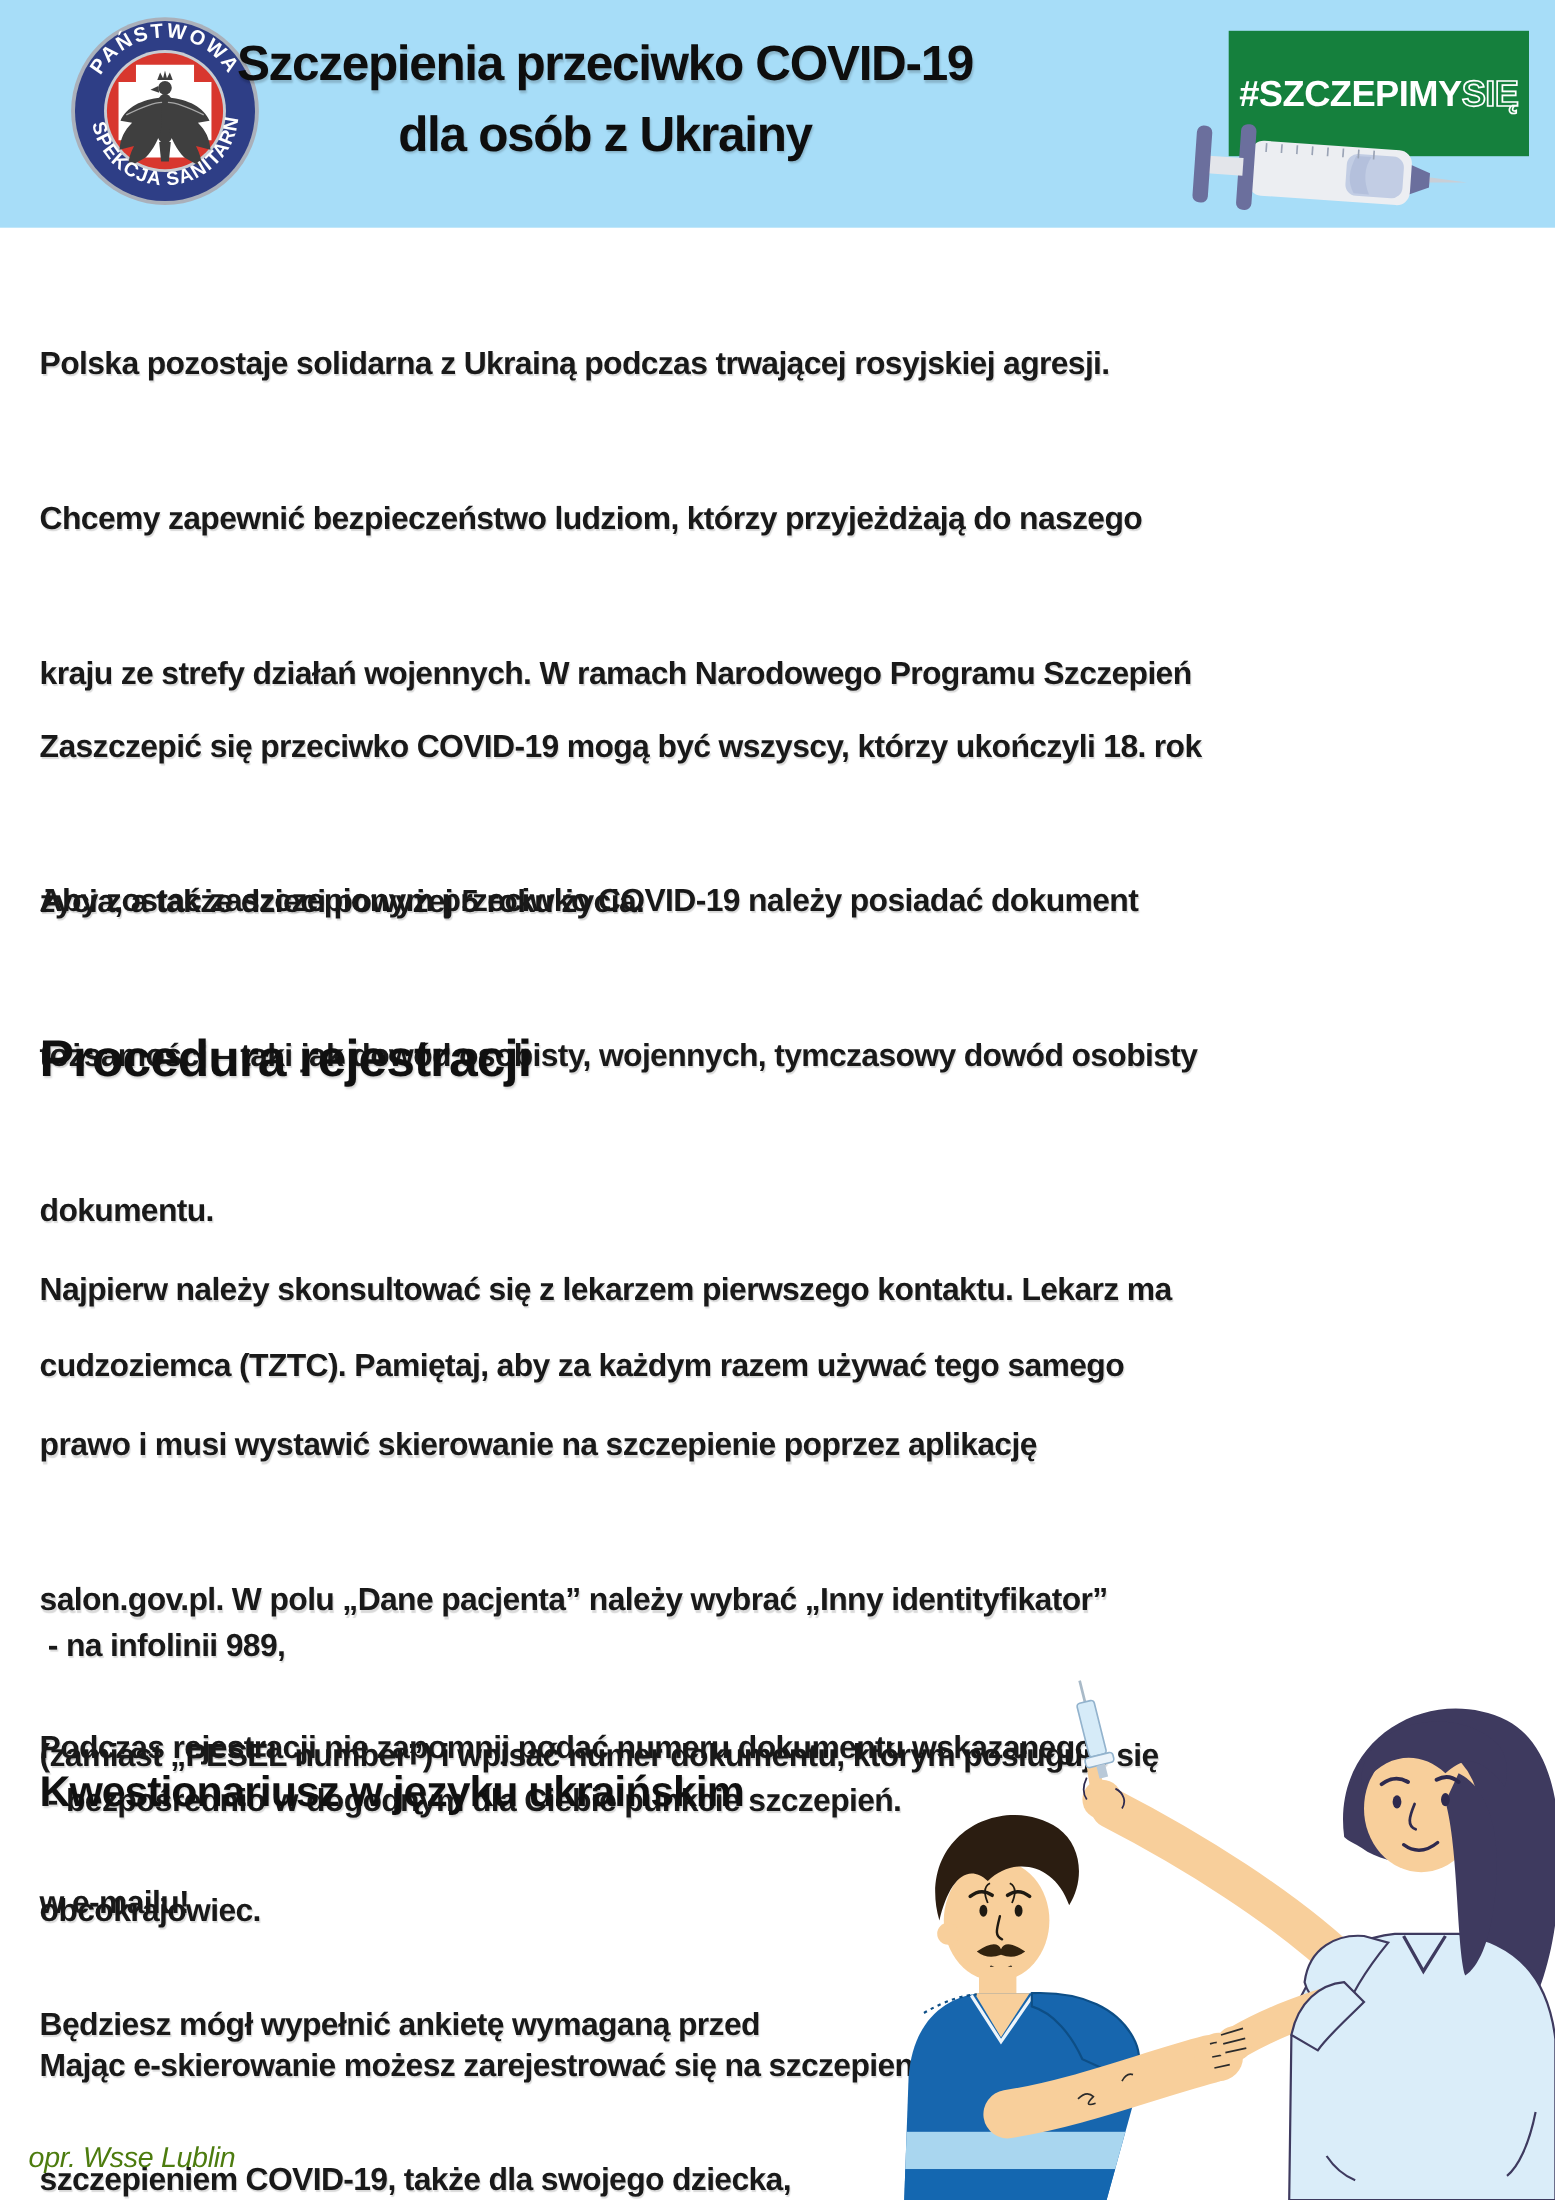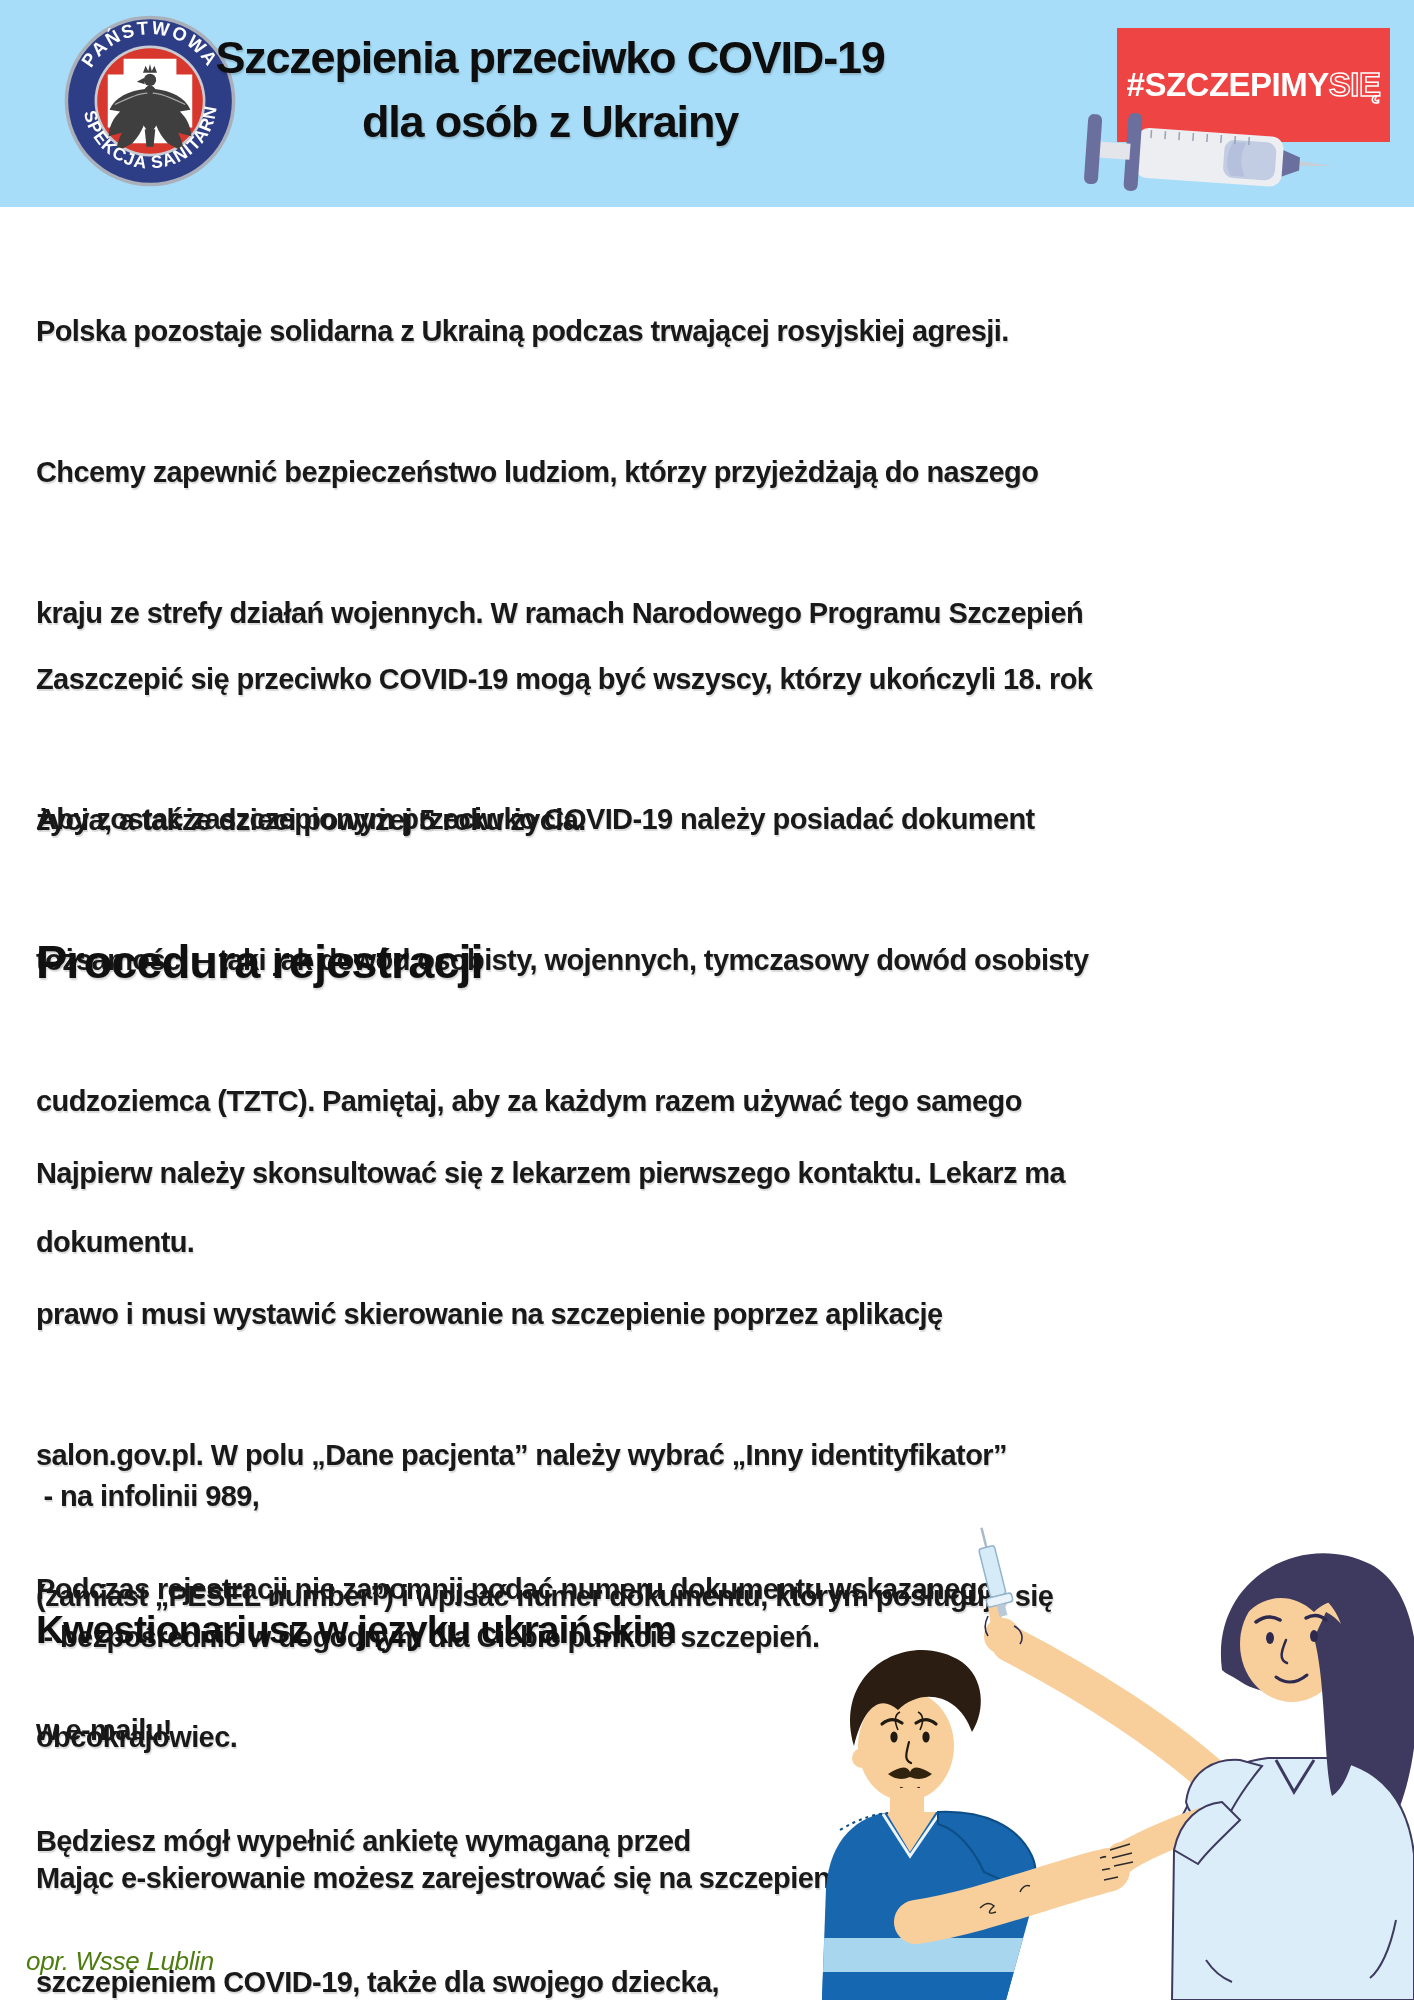--- a/index.html
+++ b/index.html
@@ -6,21 +6,21 @@
   body{width:1414px;height:2000px;background:#ffffff;font-family:"Liberation Sans",sans-serif;}
   .page{position:relative;width:1414px;height:2000px;overflow:hidden;background:#ffffff;}
 
   
   .header{position:absolute;left:0;top:0;width:1414px;height:207px;background:#a7ddf8;}
   .logo-svg{position:absolute;left:62px;top:13px;width:176px;height:176px;}
   .title{position:absolute;left:205px;top:26px;width:690px;text-align:center;
          font-weight:700;font-size:45px;line-height:64px;color:#0e0e0e;letter-spacing:-1.2px;
          text-shadow:1px 2px 2px rgba(0,0,0,0.18);}
   .title span{display:block;}
-  .badge{position:absolute;left:1117px;top:28px;width:273px;height:114px;background:#ef4444;
+  .badge{position:absolute;left:1117px;top:28px;width:273px;height:114px;background:#15803d;
          display:flex;align-items:center;justify-content:center;}
   .badge .solid{color:#ffffff;font-weight:700;font-size:33px;letter-spacing:-0.5px;}
   .badge .outline{color:#ffffff;font-weight:700;font-size:33px;letter-spacing:-0.5px;}
   @supports (-webkit-text-stroke: 1px #fff){
     .badge .outline{color:transparent;-webkit-text-stroke:1.5px #ffffff;}
   }
   .syringe-svg{position:absolute;left:1076px;top:94px;width:264px;height:110px;}
 
   
   .para{position:absolute;left:36px;font-weight:700;color:#191919;font-size:29px;line-height:47px;
@@ -122,22 +122,22 @@
 
 
   <div class="para s1p1">
     <span>Zaszczepić się przeciwko COVID-19 mogą być wszyscy, którzy ukończyli 18. rok</span>
     <span>życia, a także dzieci powyżej 5 roku życia.</span>
   </div>
 
   <div class="para s1p2">
     <span>Aby zostać zaszczepionym przeciwko COVID-19 należy posiadać dokument</span>
     <span>tożsamości – taki jak dowód osobisty, wojennych, tymczasowy dowód osobisty</span>
+    <span>dokumentu.</span>
     <span>cudzoziemca (TZTC). Pamiętaj, aby za każdym razem używać tego samego</span>
-    <span>dokumentu.</span>
   </div>
 
   <div class="h h2a">Procedura rejestracji</div>
 
   <div class="para s2p1">
     <span>Najpierw należy skonsultować się z lekarzem pierwszego kontaktu. Lekarz ma</span>
     <span>prawo i musi wystawić skierowanie na szczepienie poprzez aplikację</span>
     <span>salon.gov.pl. W polu „Dane pacjenta” należy wybrać „Inny identityfikator”</span>
     <span>(zamiast „PESEL number”) i wpisać numer dokumentu, którym posługuje się</span>
     <span>obcokrajowiec.</span>

